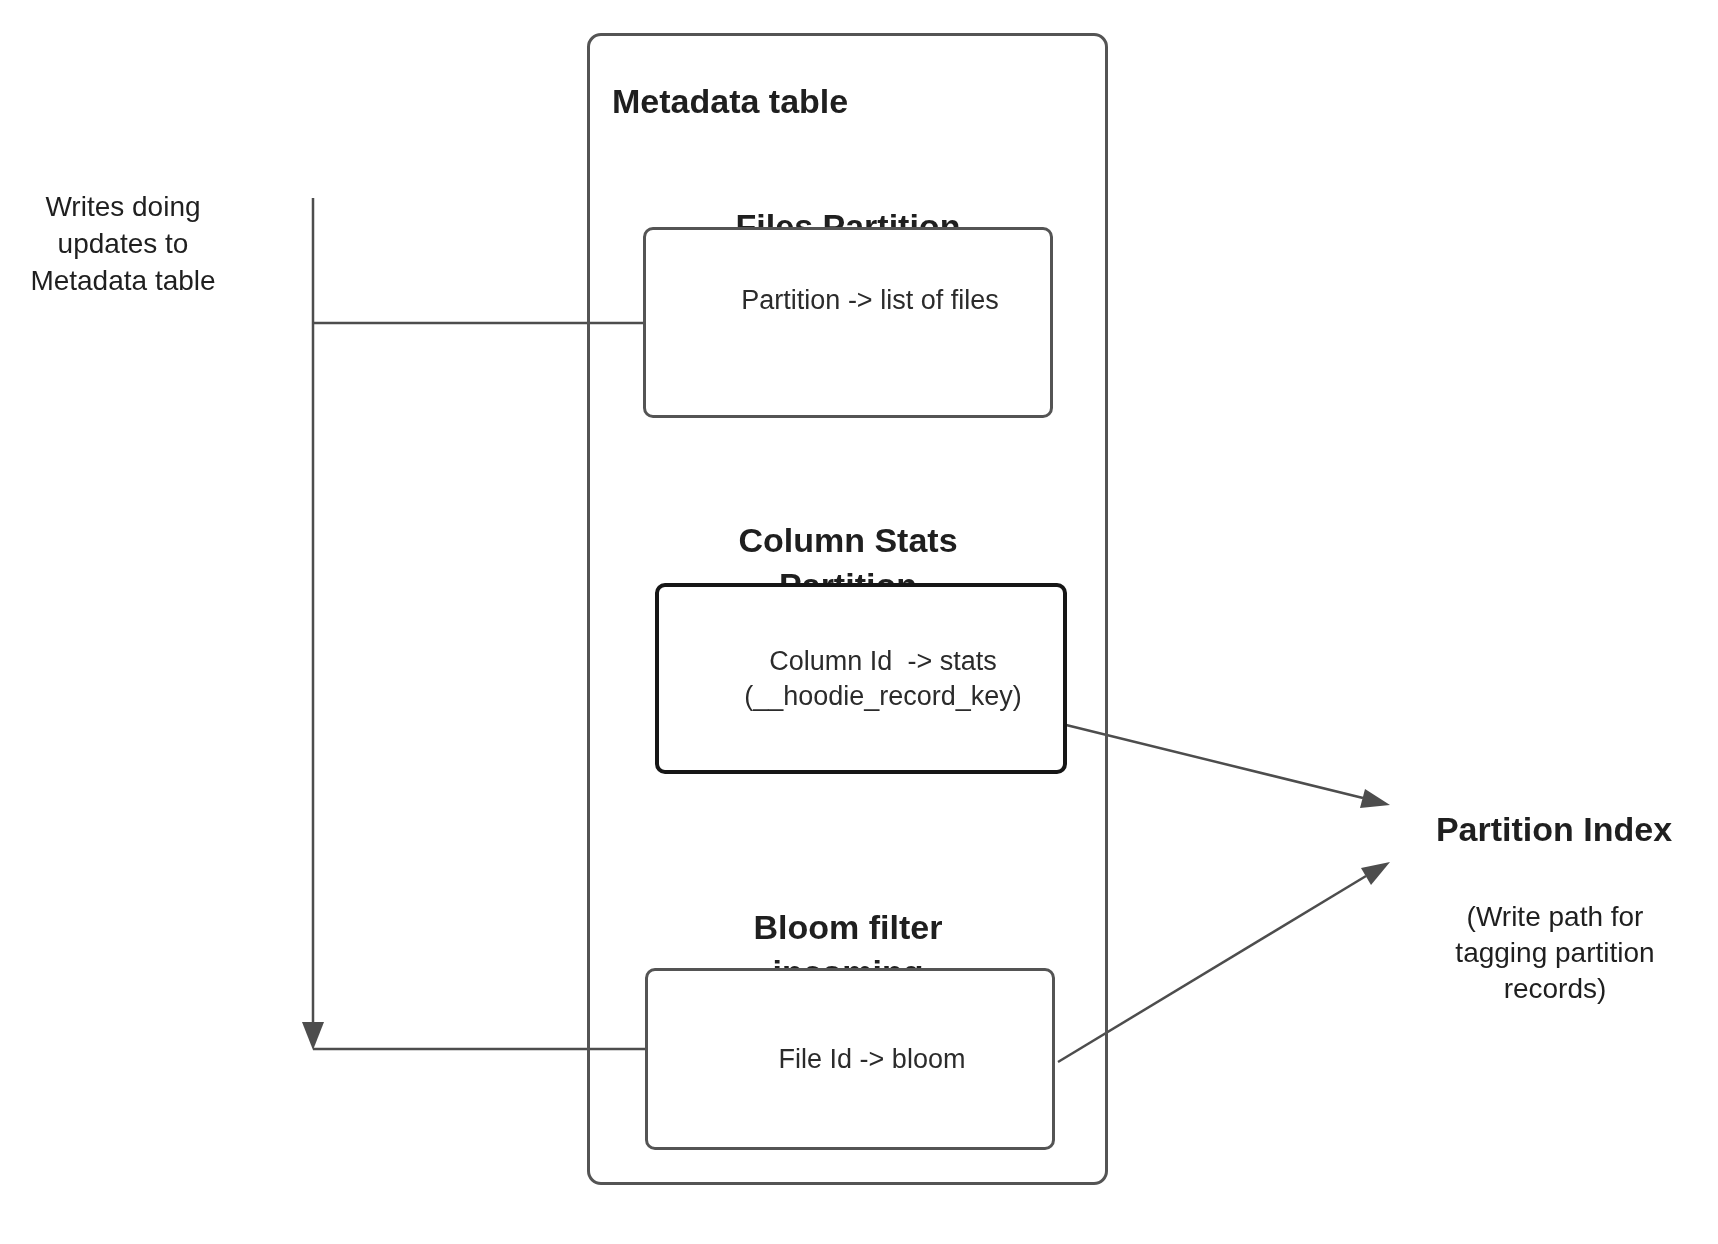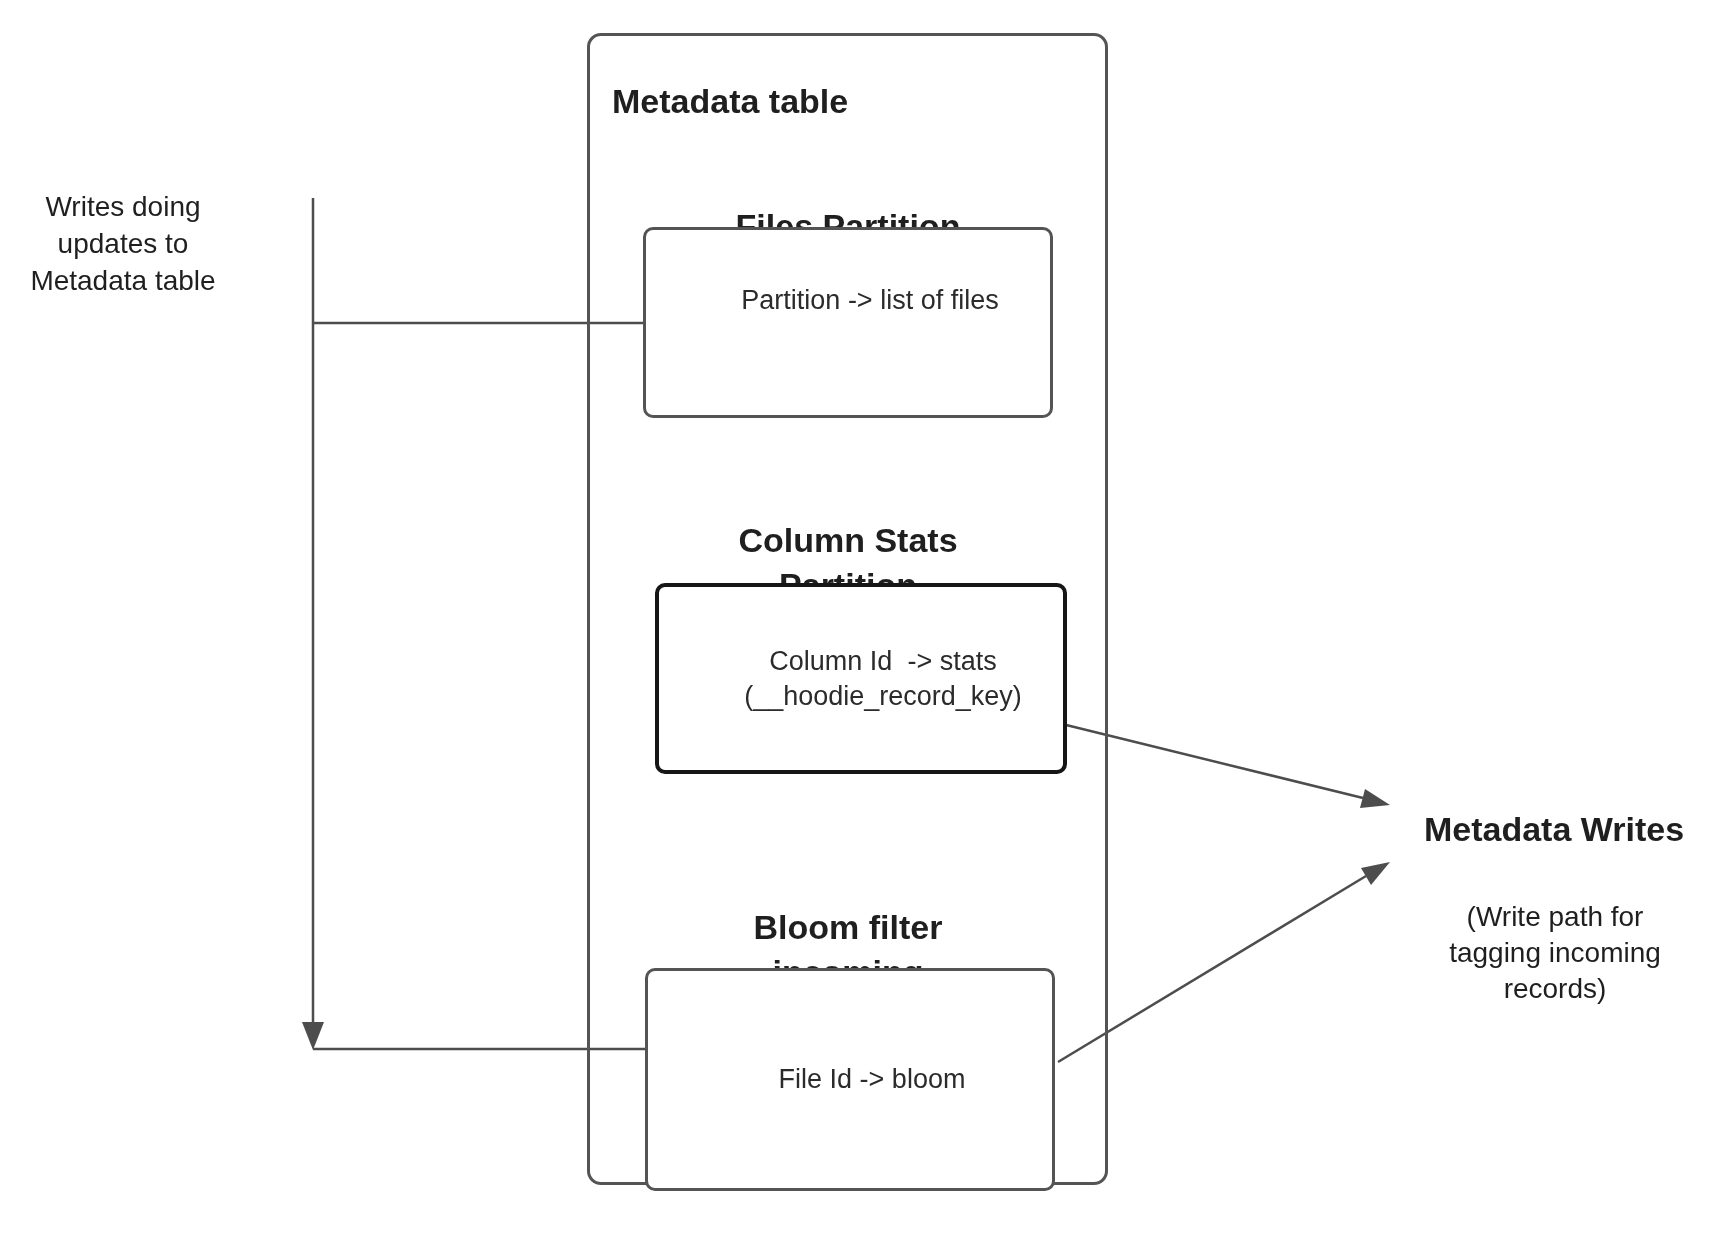--- a/index.html
+++ b/index.html
@@ -96,21 +96,21 @@
     top: 583px;
     width: 412px;
     height: 191px;
     border: 4px solid #161616;
     margin-left: 12px;
   }
   .part-box.bloom {
     left: 645px;
     top: 968px;
     width: 410px;
-    height: 223px;
+    height: 182px;
   }
   .index-title {
     position: absolute;
     left: 1404px;
     top: 810px;
     width: 300px;
     text-align: center;
     font-size: 34px;
     font-weight: bold;
     color: #1f1f1f;
@@ -166,18 +166,18 @@
     <span>Column Id  -&gt; stats
 (__hoodie_record_key)</span>
   </div>
 
   <div class="part-header bloom">Bloom filter
 incoming</div>
   <div class="part-box bloom">
     <span>File Id -&gt; bloom</span>
   </div>
 
-  <div class="index-title">Metadata Writes</div>
+  <div class="index-title">Partition Index</div>
   <div class="index-subtitle">(Write path for
-tagging incoming
+tagging partition
 records)</div>
 
 </div>
 
 </body></html>

